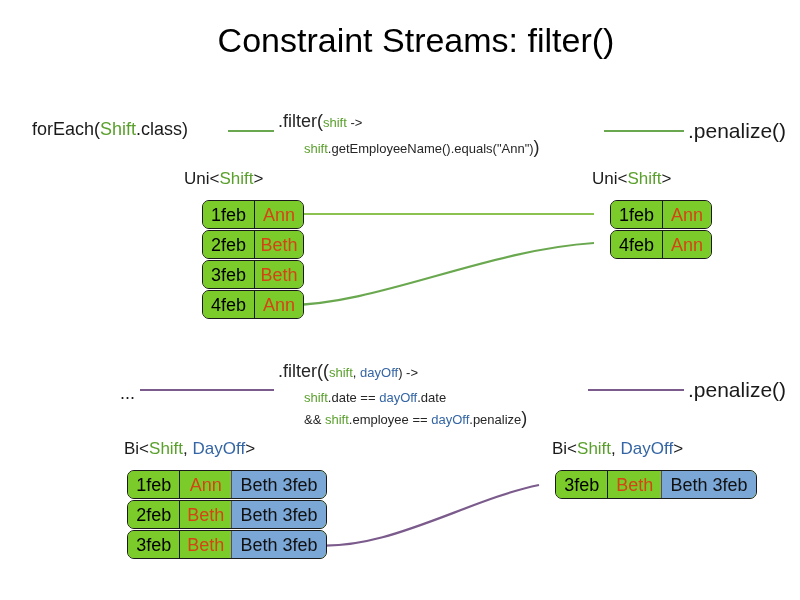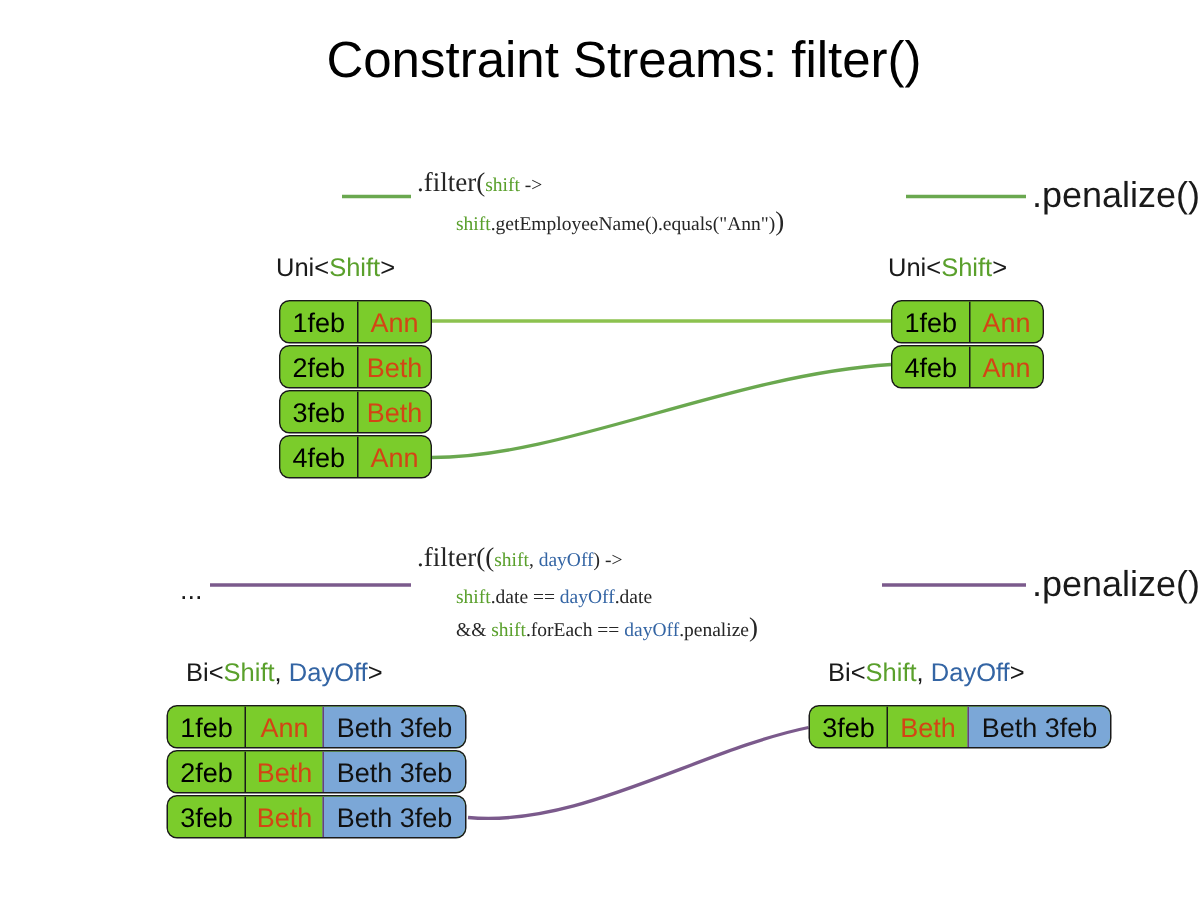--- a/index.html
+++ b/index.html
@@ -46,21 +46,21 @@
     width: 800px;
     text-align: center;
     font-size: 13px;
     line-height: 18px;
   }
 
   
   .code {
     position: absolute;
     white-space: nowrap;
-    font-family: Liberation Serif, serif;
+    font-family: Liberation Sans, sans-serif;
     color: #262626;
   }
   .big { font-size: 18px; line-height: 22px; }
   .sm  { font-size: 13px; line-height: 17px; }
   .shift  { color: #5aa02c; }
   .dayoff { color: #3465a4; }
 
   .foreach {
     position: absolute;
     left: 16px; top: 118px;
@@ -71,21 +71,21 @@
   }
   .dots {
     position: absolute;
     left: 104px; top: 382px;
     font-size: 18px;
     line-height: 22px;
     color: #1a1a1a;
   }
   .penalize {
     position: absolute;
-    font-size: 24px;
+    font-size: 21px;
     line-height: 22px;
     white-space: nowrap;
     color: #1a1a1a;
   }
 
   
   .type-label {
     position: absolute;
     font-size: 17px;
     line-height: 21px;
@@ -96,20 +96,21 @@
   
   .card {
     position: absolute;
     display: flex;
     align-items: stretch;
     border-radius: 7px;
     box-sizing: border-box;
     border: 1.6px solid #1a1a1a;
     overflow: hidden;
     background: #7bcc2b;
+    margin-left: 16px;
   }
   .cell {
     display: flex;
     align-items: center;
     justify-content: center;
     box-sizing: border-box;
     font-size: 18px;
     line-height: 1;
     white-space: nowrap;
   }
@@ -146,20 +147,21 @@
 
     <line x1="124" y1="390" x2="258" y2="390" stroke="#7b5a8c" stroke-width="2.2"></line>
 
     <line x1="572" y1="390" x2="668" y2="390" stroke="#7b5a8c" stroke-width="2.2"></line>
 
     <path d="M 296 545 C 370 552, 450 500, 523 485" fill="none" stroke="#7b5a8c" stroke-width="2.2"></path>
   </svg>
 
   <div class="title">Constraint Streams: filter()</div>
 
+  <div class="foreach"><span>forEach(</span><span class="shift">Shift</span><span>.class)</span></div>
 
   <div class="code big" style="left:262px; top:110px;"><span>.filter(</span><span class="shift sm">shift</span><span class="sm"> -&gt;</span></div>
 
   <div class="code sm" style="left:288px; top:139px;"><span class="shift">shift</span><span>.getEmployeeName().equals("Ann")</span><span style="font-size:18px;">)</span></div>
 
   <div class="penalize" style="left:672px; top:120px;">.penalize()</div>
 
   <div class="type-label" style="left:168px; top:168px;"><span>Uni&lt;</span><span class="shift">Shift</span><span>&gt;</span></div>
 
   <div class="type-label" style="left:576px; top:168px;"><span>Uni&lt;</span><span class="shift">Shift</span><span>&gt;</span></div>
@@ -189,21 +191,21 @@
     <div class="cell cell-green" style="width:52px;">4feb</div>
     <div class="cell cell-name" style="width:50px;">Ann</div>
   </div>
 
   <div class="dots">...</div>
 
   <div class="code sm" style="left:288px; top:389px;"><span class="shift">shift</span><span>.date == </span><span class="dayoff">dayOff</span><span>.date</span></div>
 
   <div class="code big" style="left:262px; top:360px;"><span>.filter((</span><span class="shift sm">shift</span><span class="sm">, </span><span class="dayoff sm">dayOff</span><span class="sm">) -&gt;</span></div>
 
-  <div class="code sm" style="left:288px; top:410px;"><span>&amp;&amp; </span><span class="shift">shift</span><span>.forEach == </span><span class="dayoff">dayOff</span><span>.penalize</span><span style="font-size:18px;">)</span></div>
+  <div class="code sm" style="left:288px; top:410px;"><span>&amp;&amp; </span><span class="shift">shift</span><span>.employee == </span><span class="dayoff">dayOff</span><span>.penalize</span><span style="font-size:18px;">)</span></div>
 
   <div class="penalize" style="left:672px; top:379px;">.penalize()</div>
 
   <div class="type-label" style="left:108px; top:438px;"><span>Bi&lt;</span><span class="shift">Shift</span><span>, </span><span class="dayoff">DayOff</span><span>&gt;</span></div>
 
   <div class="type-label" style="left:536px; top:438px;"><span>Bi&lt;</span><span class="shift">Shift</span><span>, </span><span class="dayoff">DayOff</span><span>&gt;</span></div>
 
   <div class="card pair" style="left:95px; top:470px; width:200px; height:29px;">
     <div class="cell cell-green" style="width:52px;">1feb</div>
     <div class="cell cell-name" style="width:52px;">Ann</div>

